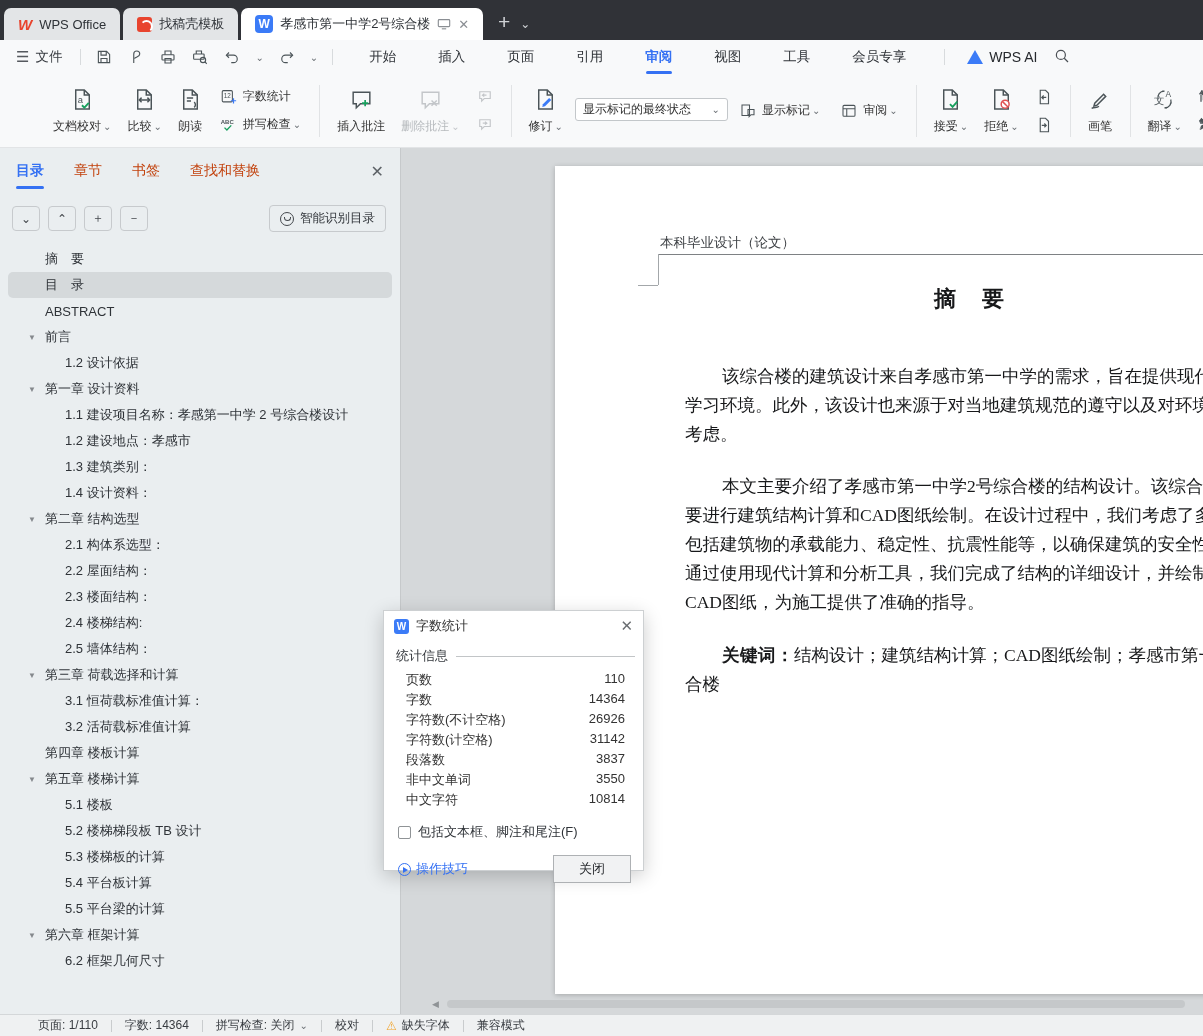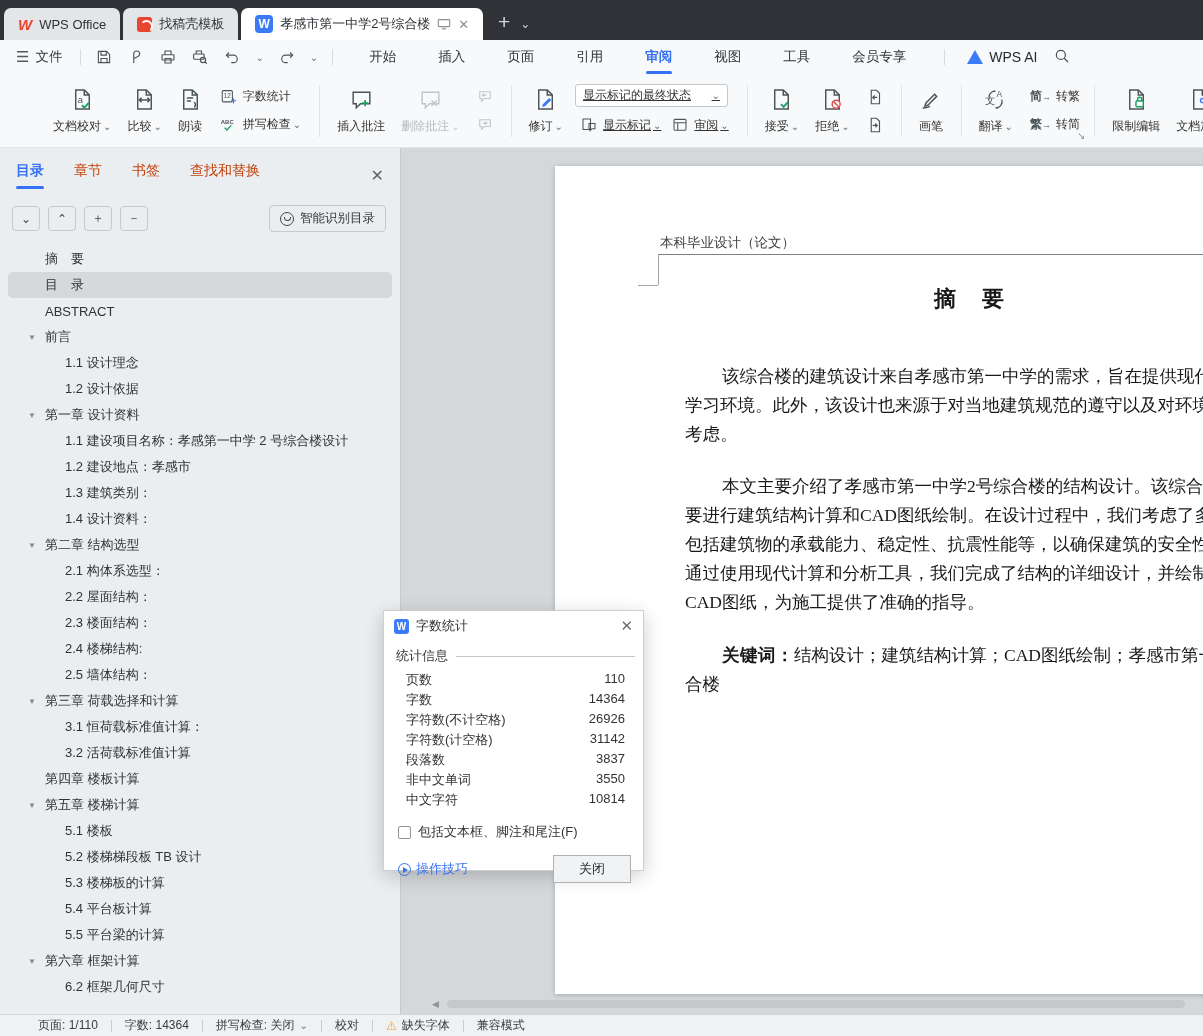--- a/index.html
+++ b/index.html
@@ -55,30 +55,30 @@
   .i24 { width:25px; height:25px; color:#4b5458; }
   .i18 { width:18px; height:18px; color:#4b5458; }
   .rstack { display:flex; flex-direction:column; justify-content:center; gap:3px; margin:0 4px; }
   .rsmall { display:flex; align-items:center; gap:5px; font-size:12px; color:#333; height:25px; padding:0 5px; white-space:nowrap; }
   .rmini { height:25px; display:flex; align-items:center; padding:0 4px; }
   .rsep { width:1px; height:52px; background:#e1e3e5; margin:0 9px; flex:none; }
   .disabled { color:#b6babd !important; }
   .disabled .i24, .disabled .i18, .disabled .chev { color:#c3c6c9 !important; }
   .combo { width:153px; height:23px; border:1px solid #c3c7ca; border-radius:3px; background:#fff;
            display:flex; align-items:center; font-size:12px; color:#333; padding:0 7px; justify-content:space-between; }
-  .revcol { display:flex; flex-direction:column; gap:6px; margin:0 4px;text-decoration:underline; }
-  .revrow { display:flex; }
+  .revcol { display:flex; flex-direction:row; gap:6px; margin:0 4px; }
+  .revrow { display:flex; gap:10px; }
   .zh-ic { font-size:12px; color:#4b5458; font-weight:bold; }
   .zh-ic small { font-size:9px; }
   .grp-expand { align-self:flex-end; margin:0 0 6px -12px; color:#8a8e92; font-size:10px; }
 
   
   .sidebar { position:absolute; left:0; top:148px; width:401px; bottom:22px;
              background:#eaeef0; border-right:1px solid #c6c9cb; overflow:hidden; }
-  .side-tabs { display:flex; align-items:center; gap:30px; padding:14px 16px 0 16px; font-size:14px; }
+  .side-tabs { display:flex; align-items:flex-start; gap:30px; padding:14px 16px 0 16px; font-size:14px; }
   .side-tab { color:#c2410c; padding-bottom:9px; position:relative; }
   .side-tab.active { color:#3571f3; font-weight:bold; }
   .side-tab.active::after { content:""; position:absolute; left:50%; transform:translateX(-50%);
             bottom:0; width:28px; height:3px; border-radius:2px; background:#3571f3; }
   .side-close { margin-left:auto; color:#5d6267; font-size:16px; }
   .side-toolbar { display:flex; align-items:center; padding:16px 14px 0 12px; gap:8px; }
   .sq-btn { width:28px; height:25px; border:1px solid #c7cacd; border-radius:4px; background:transparent;
             display:flex; align-items:center; justify-content:center; font-size:12px; color:#44484d; }
   .smart-btn { margin-left:auto; height:27px; border:1px solid #c7cacd; border-radius:4px;
             display:flex; align-items:center; gap:6px; padding:0 10px; font-size:12.5px; color:#33373c; }
@@ -506,24 +506,20 @@
         <div class="toc-item lvl0">
           <span class="toc-arrow"></span>
           <span>ABSTRACT</span>
         </div>
         <div class="toc-item lvl0">
           <span class="toc-arrow">▼</span>
           <span>前言</span>
         </div>
         <div class="toc-item lvl1">
           <span class="toc-arrow"></span>
-          <span>1.1 设计理念</span>
-        </div>
-        <div class="toc-item lvl1">
-          <span class="toc-arrow"></span>
           <span>1.2 设计依据</span>
         </div>
         <div class="toc-item lvl0">
           <span class="toc-arrow">▼</span>
           <span>第一章 设计资料</span>
         </div>
         <div class="toc-item lvl1">
           <span class="toc-arrow"></span>
           <span>1.1 建设项目名称：孝感第一中学 2 号综合楼设计</span>
         </div>

